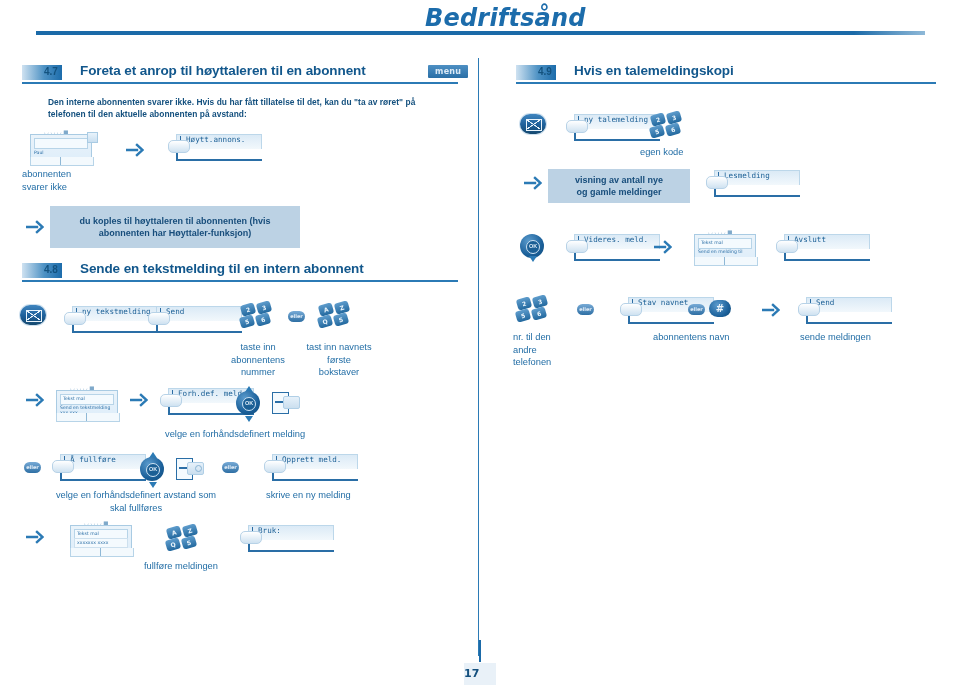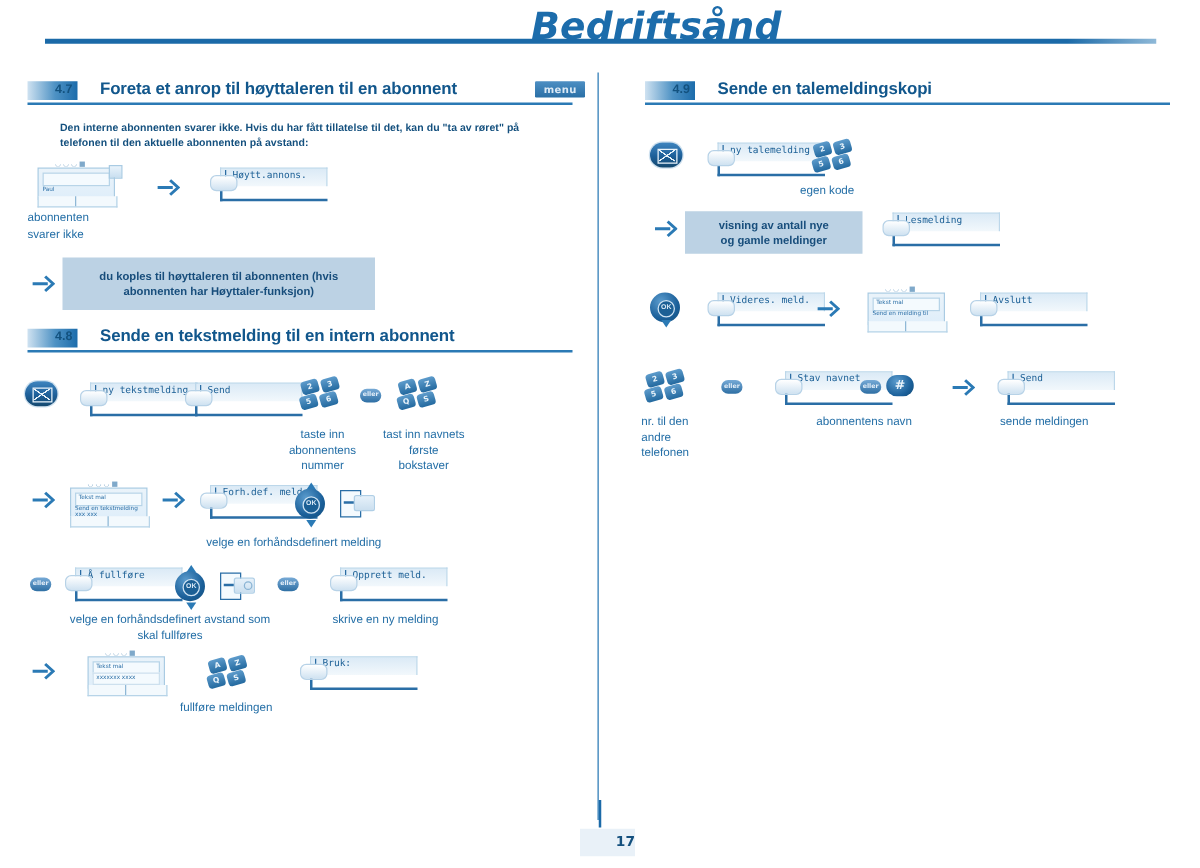--- a/index.html
+++ b/index.html
@@ -11,21 +11,21 @@
     position:relative;
     overflow:hidden;
   }
   .page{position:absolute;left:0;top:0;width:960px;height:694px;}
 
   
   .masthead{position:absolute;left:0;top:0;width:960px;height:58px;}
   .brand{
     position:absolute;left:425px;top:4px;
     font-family:"DejaVu Sans", sans-serif;
-    font-style:italic;font-weight:bold;font-size:30px;
+    font-style:italic;font-weight:bold;font-size:24px;
     color:#1c6cab;letter-spacing:.2px;
   }
   .masthead-rule{
     position:absolute;left:36px;top:31px;width:889px;height:4px;
     background:linear-gradient(to right,#1b6aa8 0%,#1b6aa8 92%,#8fb9d8 100%);
   }
   .col-divider{
     position:absolute;left:478px;top:58px;width:1px;height:598px;
     background:#2b7ab5;
   }
@@ -238,23 +238,23 @@
     color:#e3eef8;font-size:5px;font-weight:bold;
     text-align:center;line-height:11px;
     font-family:"DejaVu Sans",sans-serif;
   }
 
   
   .foot-rule{
     position:absolute;left:479px;top:640px;width:1.6px;height:22px;background:#1b6aa8;
   }
   .pagenum{
-    position:absolute;left:464px;top:663px;width:44px;height:22px;
+    position:absolute;left:464px;top:663px;width:32px;height:22px;
     background:#e9f1f8;color:#14507e;
-    font-size:11px;font-weight:bold;text-align:right;line-height:22px;
+    font-size:11px;font-weight:bold;text-align:left;line-height:22px;
     font-family:"DejaVu Sans",sans-serif;
   }
 </style>
 </head>
 <body>
 
 <div class="page">
 
   <div class="masthead">
     <div class="brand">Bedriftsånd</div>
@@ -510,21 +510,21 @@
     <div class="bar"></div>
     <div class="tick"></div>
     <div class="lbl">Bruk:</div>
     <div class="frame"></div>
     <div class="knob"></div>
   </div>
 
   <div class="sec" style="left:516px;top:64px;">
     <div class="numbox"></div>
     <div class="num">4.9</div>
-    <div class="title">Sende en talemeldingskopi</div>
+    <div class="title">Hvis en talemeldingskopi</div>
     <div class="underline" style="width:420px;"></div>
   </div>
 
   <div class="env" style="left:520px;top:114px;"></div>
 
   <div class="softkey" style="left:566px;top:114px;">
     <div class="bar"></div>
     <div class="tick"></div>
     <div class="lbl">ny talemelding</div>
     <div class="frame"></div>

